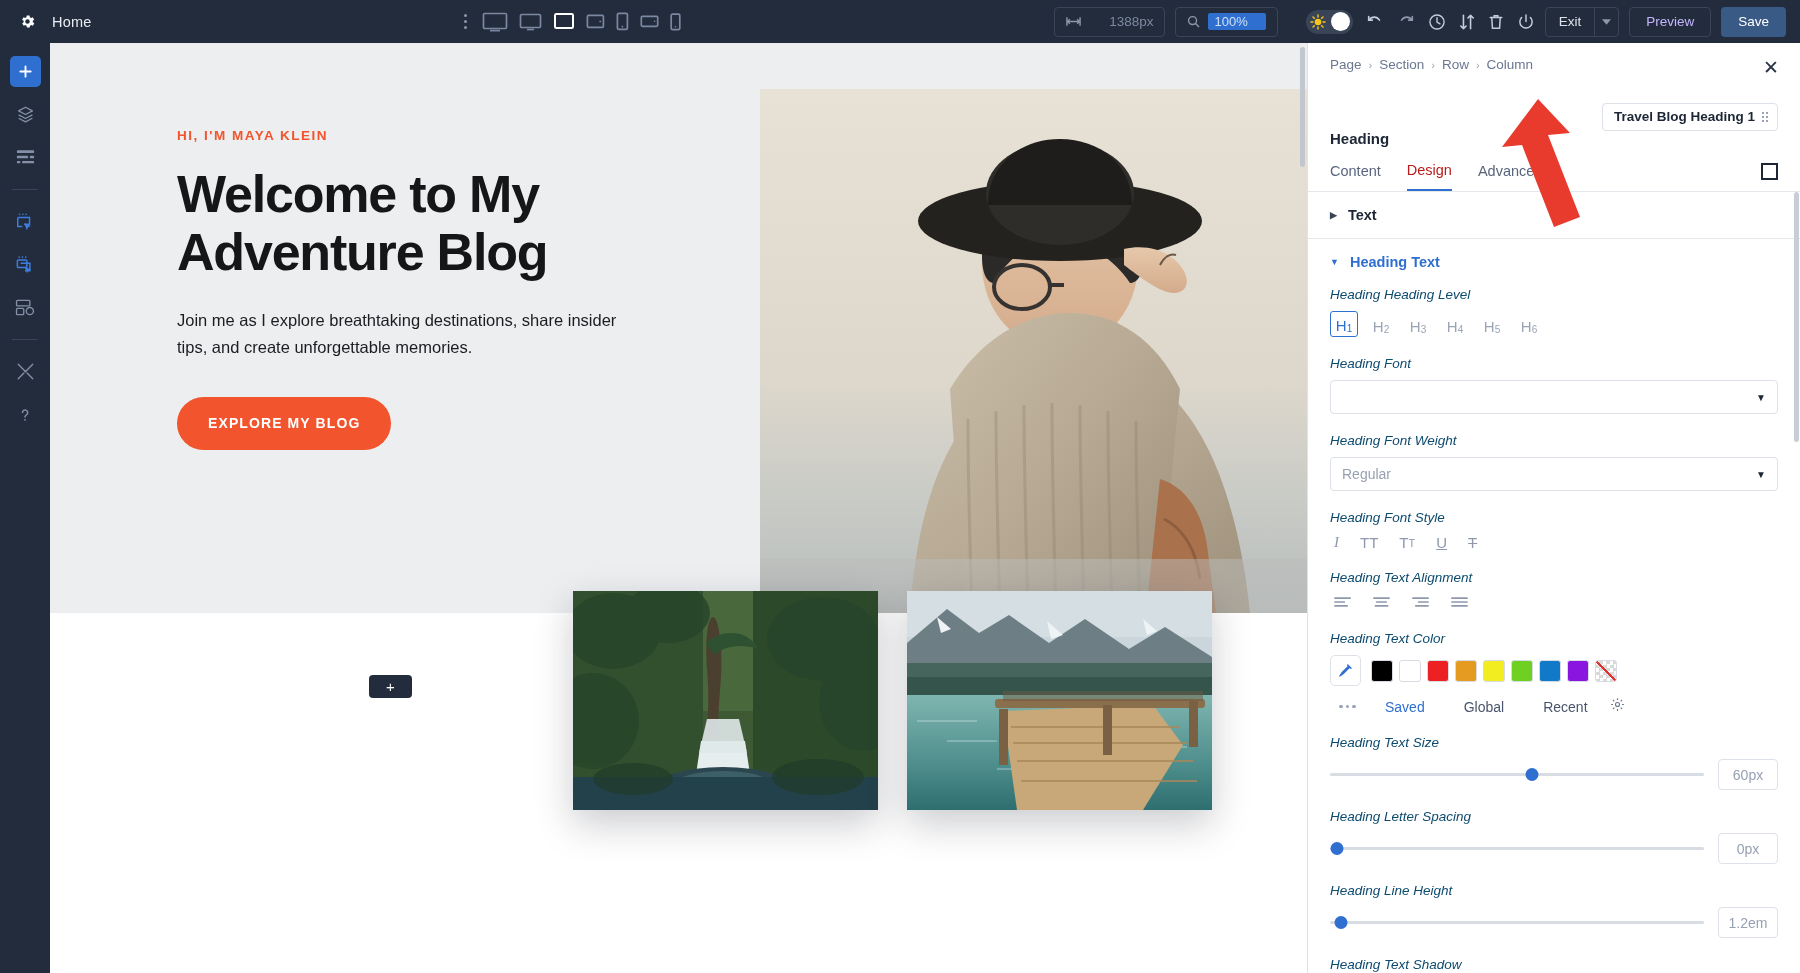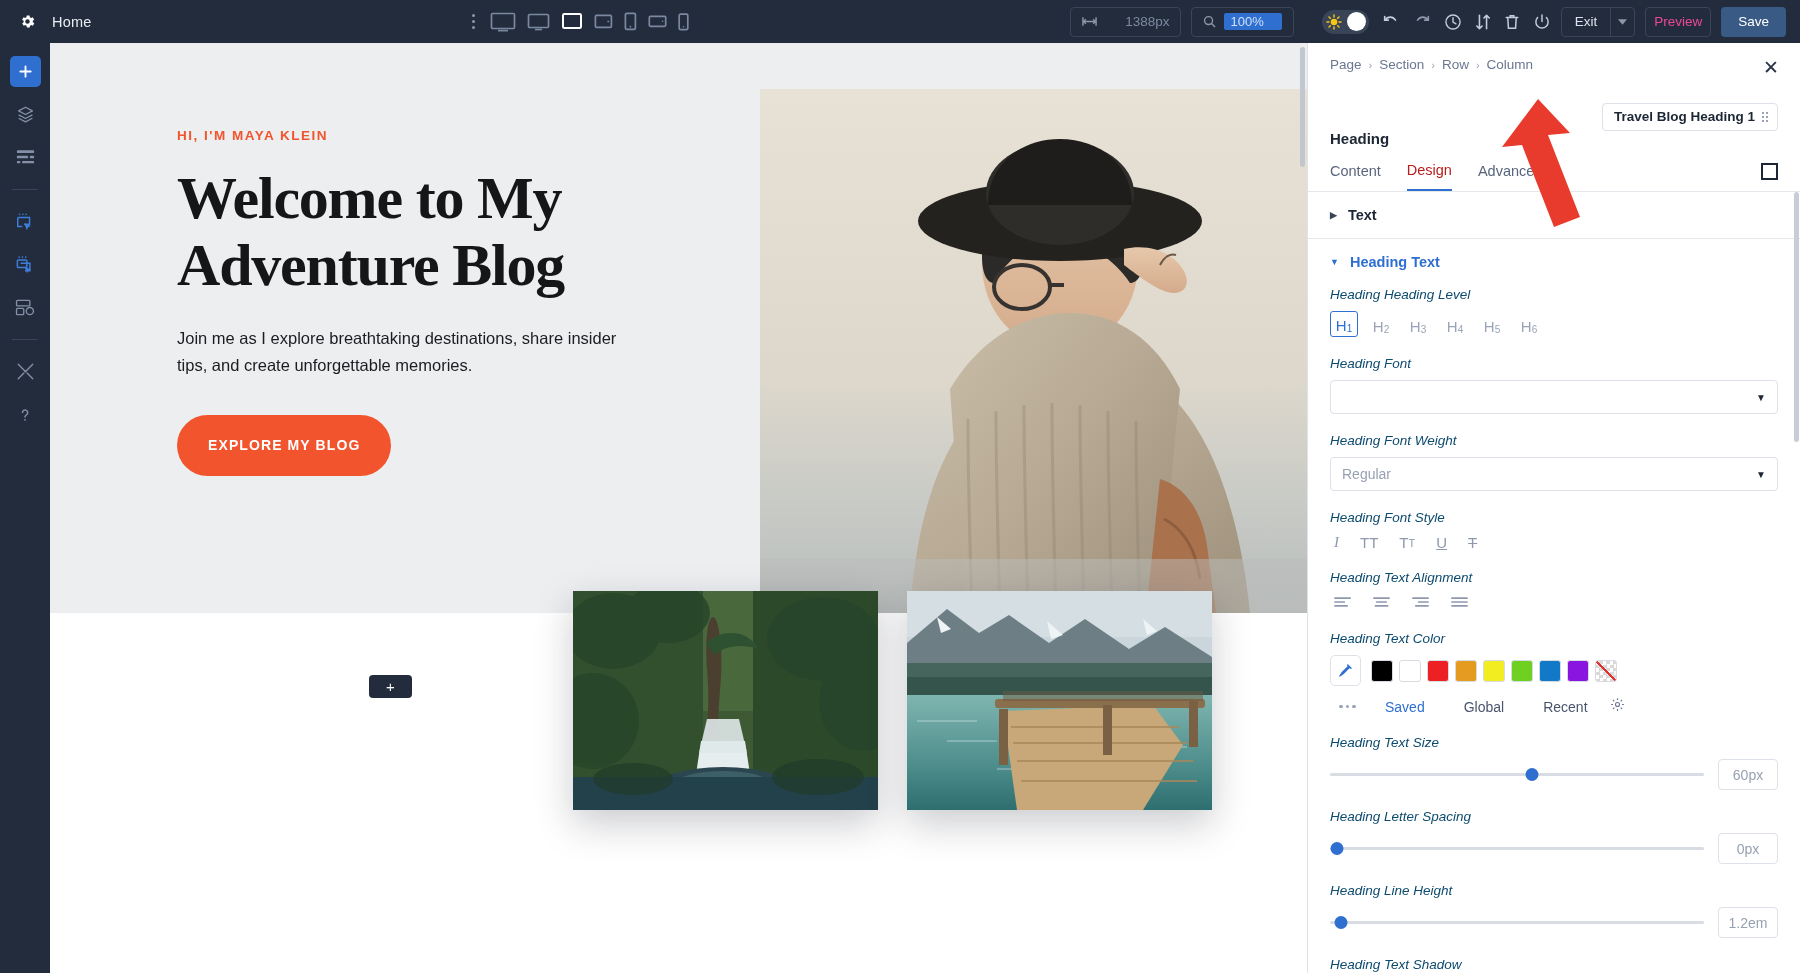--- a/index.html
+++ b/index.html
@@ -34,22 +34,22 @@
   .tb-icons .ic { cursor: pointer; display: flex; align-items: center; }
   .toggle-wrap { display: flex; align-items: center; background: #394456; border-radius: 13px; height: 24px; padding: 2px 3px; gap: 2px; width: 47px; position: relative; }
   .toggle-sun { width: 18px; height: 18px; display: flex; align-items: center; justify-content: center; color: #f5c518; }
   .toggle-knob { width: 19px; height: 19px; border-radius: 50%; background: #fff; position: absolute; right: 3px; }
   .btn-exit {
     display: flex; align-items: center; height: 30px; border: 1px solid #3b455a; border-radius: 4px; overflow: hidden;
   }
   .btn-exit .lbl { padding: 0 13px; font-size: 13.5px; color: #dde2ea; line-height: 28px; }
   .btn-exit .car { width: 24px; border-left: 1px solid #3b455a; height: 100%; display: flex; align-items: center; justify-content: center; color: #8d97a8; }
   .btn-prev {
-    height: 30px; padding: 0 8px; border: 1px solid #3b455a; border-radius: 4px;
-    font-size: 13.5px; color: #ec4899; display: flex; align-items: center;
+    height: 30px; padding: 0 16px; border: 1px solid #3b455a; border-radius: 4px;
+    font-size: 13.5px; color: #c4b5fd; display: flex; align-items: center;
   }
   .btn-save {
     height: 30px; padding: 0 17px; border-radius: 4px; background: #3a5a86;
     font-size: 13.5px; color: #ffffff; display: flex; align-items: center; font-weight: 400;
   }
 
   
   .body-row { flex: 1; display: flex; min-height: 0; position: relative; }
 
   
@@ -68,29 +68,29 @@
   
   .canvas { flex: 1; background: #ffffff; position: relative; overflow: hidden; }
   .hero {
     position: absolute; left: 0; right: 0; top: 0; height: 570px; background: #eceef0; display: flex;
   }
   .hero-left { width: 665px; padding: 85px 0 0 127px; position: relative; }
   .eyebrow {
     color: #f2542d; font-size: 13.5px; font-weight: 700; letter-spacing: 1.5px;
   }
   .hero-h1 {
-    margin-top: 22px; font-size: 60px; line-height: 1.12; font-weight: 700;
-    letter-spacing: -1.2px; color: #141618; max-width: 470px; font-family: Liberation Serif, serif;
+    margin-top: 22px; font-size: 52px; line-height: 1.12; font-weight: 700;
+    letter-spacing: -1.2px; color: #141618; max-width: 470px;
   }
   .hero-p {
     margin-top: 26px; font-size: 16.5px; line-height: 1.62; color: #1b1d20; max-width: 455px;
   }
   .cta {
     margin-top: 36px; display: inline-flex; align-items: center; justify-content: center;
-    background: #f2542d; color: #fff; border-radius: 40px; height: 61px; padding: 0 31px;
+    background: #f2542d; color: #fff; border-radius: 40px; height: 53px; padding: 0 31px;
     font-size: 14px; font-weight: 700; letter-spacing: 1.1px;
   }
   .hero-photo { position: absolute; left: 710px; top: 46px; width: 598px; height: 524px; overflow: hidden; }
   .add-section {
     position: absolute; left: 319px; top: 632px; width: 43px; height: 23px; background: #222c3c;
     border-radius: 4px; color: #fff; display: flex; align-items: center; justify-content: center;
     font-size: 15px; line-height: 1; z-index: 6;
   }
   .photo-card { position: absolute; overflow: hidden; box-shadow: 0 14px 36px rgba(20,25,35,.22); }
   .card-a { left: 523px; top: 548px; width: 305px; height: 219px; }

